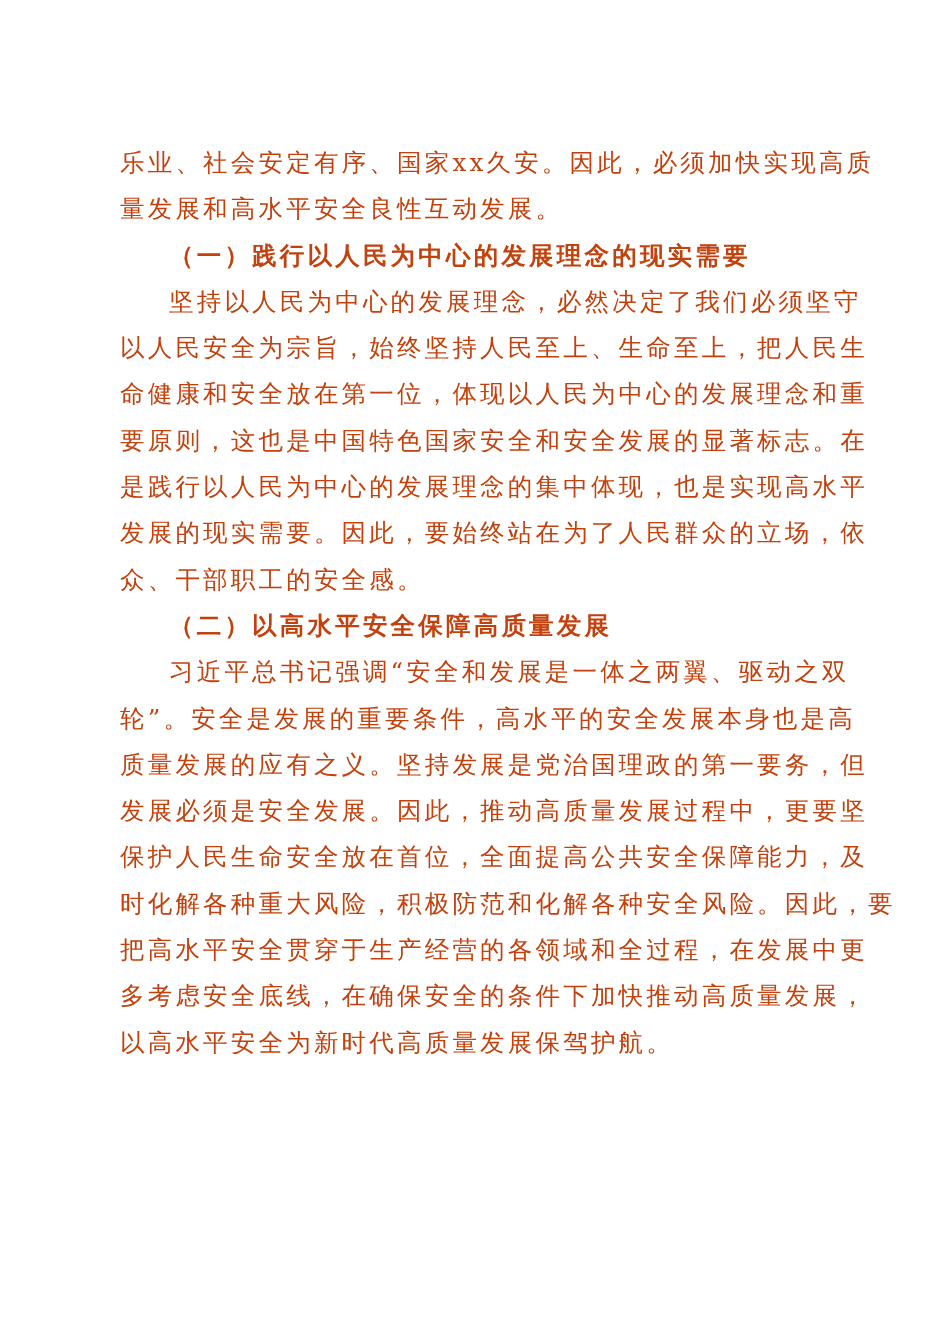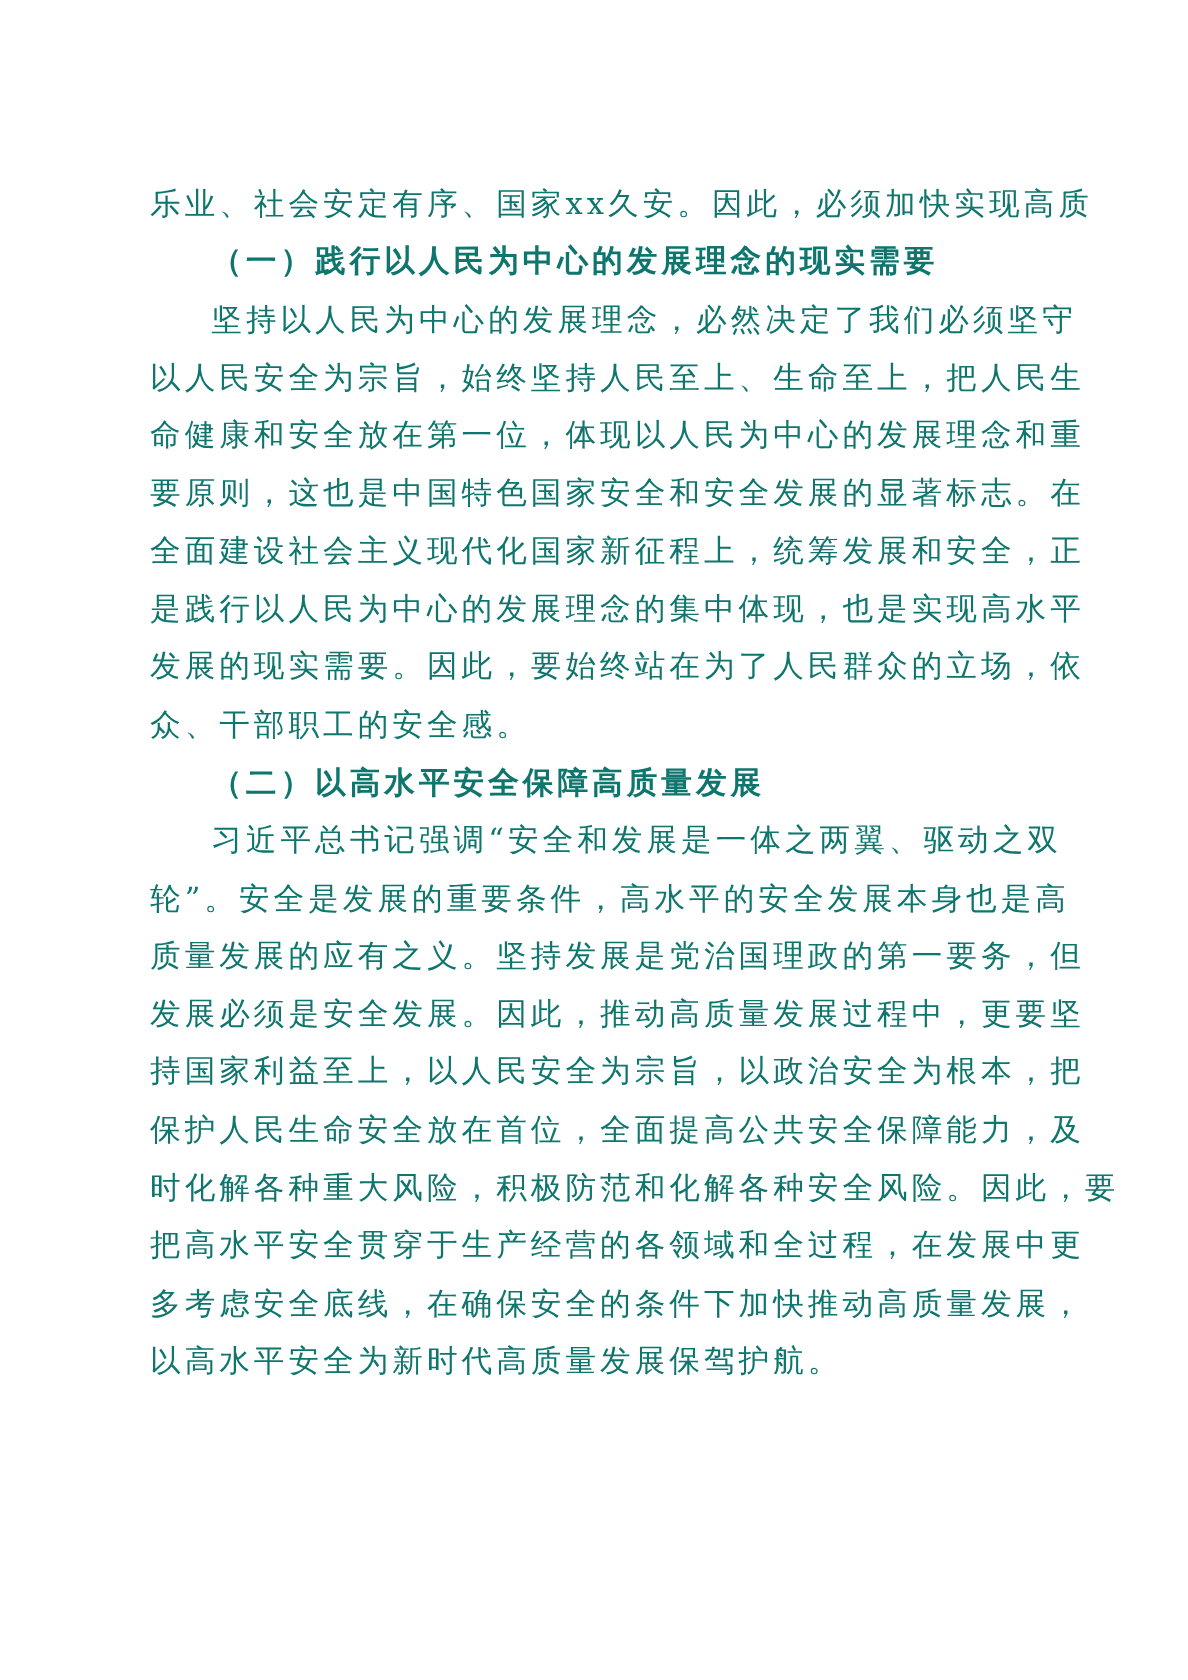--- a/index.html
+++ b/index.html
@@ -10,21 +10,21 @@
     width: 950px; height: 1344px;
     background: #ffffff;
   }
   .content {
     position: absolute;
     left: 120px;
     top: 140px;
     width: 708px;
     font-family: "DejaVu Serif", "Liberation Serif", serif;
     font-size: 24.5px;
-    color: #0f766e;
+    color: #c2410c;
     line-height: 46.3px;
     letter-spacing: 3.2px;
   }
   .line {
     display: block;
     white-space: nowrap;
     height: 46.3px;
   }
   .justify {
     text-align: justify;
@@ -37,47 +37,46 @@
   }
 </style>
 </head>
 <body>
 
 <div class="page">
   <div class="content">
 
     <div>
       <span class="line justify">乐业、社会安定有序、国家xx久安。因此，必须加快实现高质</span>
+      <span class="line">量发展和高水平安全良性互动发展。</span>
     </div>
 
     <div>
       <span class="line heading">（一）践行以人民为中心的发展理念的现实需要</span>
     </div>
 
     <div>
       <span class="line justify indent">坚持以人民为中心的发展理念，必然决定了我们必须坚守</span>
       <span class="line justify">以人民安全为宗旨，始终坚持人民至上、生命至上，把人民生</span>
       <span class="line justify">命健康和安全放在第一位，体现以人民为中心的发展理念和重</span>
       <span class="line justify">要原则，这也是中国特色国家安全和安全发展的显著标志。在</span>
-      <span class="line justify">全面建设社会主义现代化国家新征程上，统筹发展和安全，正</span>
       <span class="line justify">是践行以人民为中心的发展理念的集中体现，也是实现高水平</span>
       <span class="line justify">发展的现实需要。因此，要始终站在为了人民群众的立场，依</span>
       <span class="line">众、干部职工的安全感。</span>
     </div>
 
     <div>
       <span class="line heading">（二）以高水平安全保障高质量发展</span>
     </div>
 
     <div>
       <span class="line justify indent">习近平总书记强调“安全和发展是一体之两翼、驱动之双</span>
       <span class="line justify">轮”。安全是发展的重要条件，高水平的安全发展本身也是高</span>
       <span class="line justify">质量发展的应有之义。坚持发展是党治国理政的第一要务，但</span>
       <span class="line justify">发展必须是安全发展。因此，推动高质量发展过程中，更要坚</span>
-      <span class="line justify">持国家利益至上，以人民安全为宗旨，以政治安全为根本，把</span>
       <span class="line justify">保护人民生命安全放在首位，全面提高公共安全保障能力，及</span>
       <span class="line justify">时化解各种重大风险，积极防范和化解各种安全风险。因此，要</span>
       <span class="line justify">把高水平安全贯穿于生产经营的各领域和全过程，在发展中更</span>
       <span class="line justify">多考虑安全底线，在确保安全的条件下加快推动高质量发展，</span>
       <span class="line">以高水平安全为新时代高质量发展保驾护航。</span>
     </div>
 
   </div>
 </div>
 

